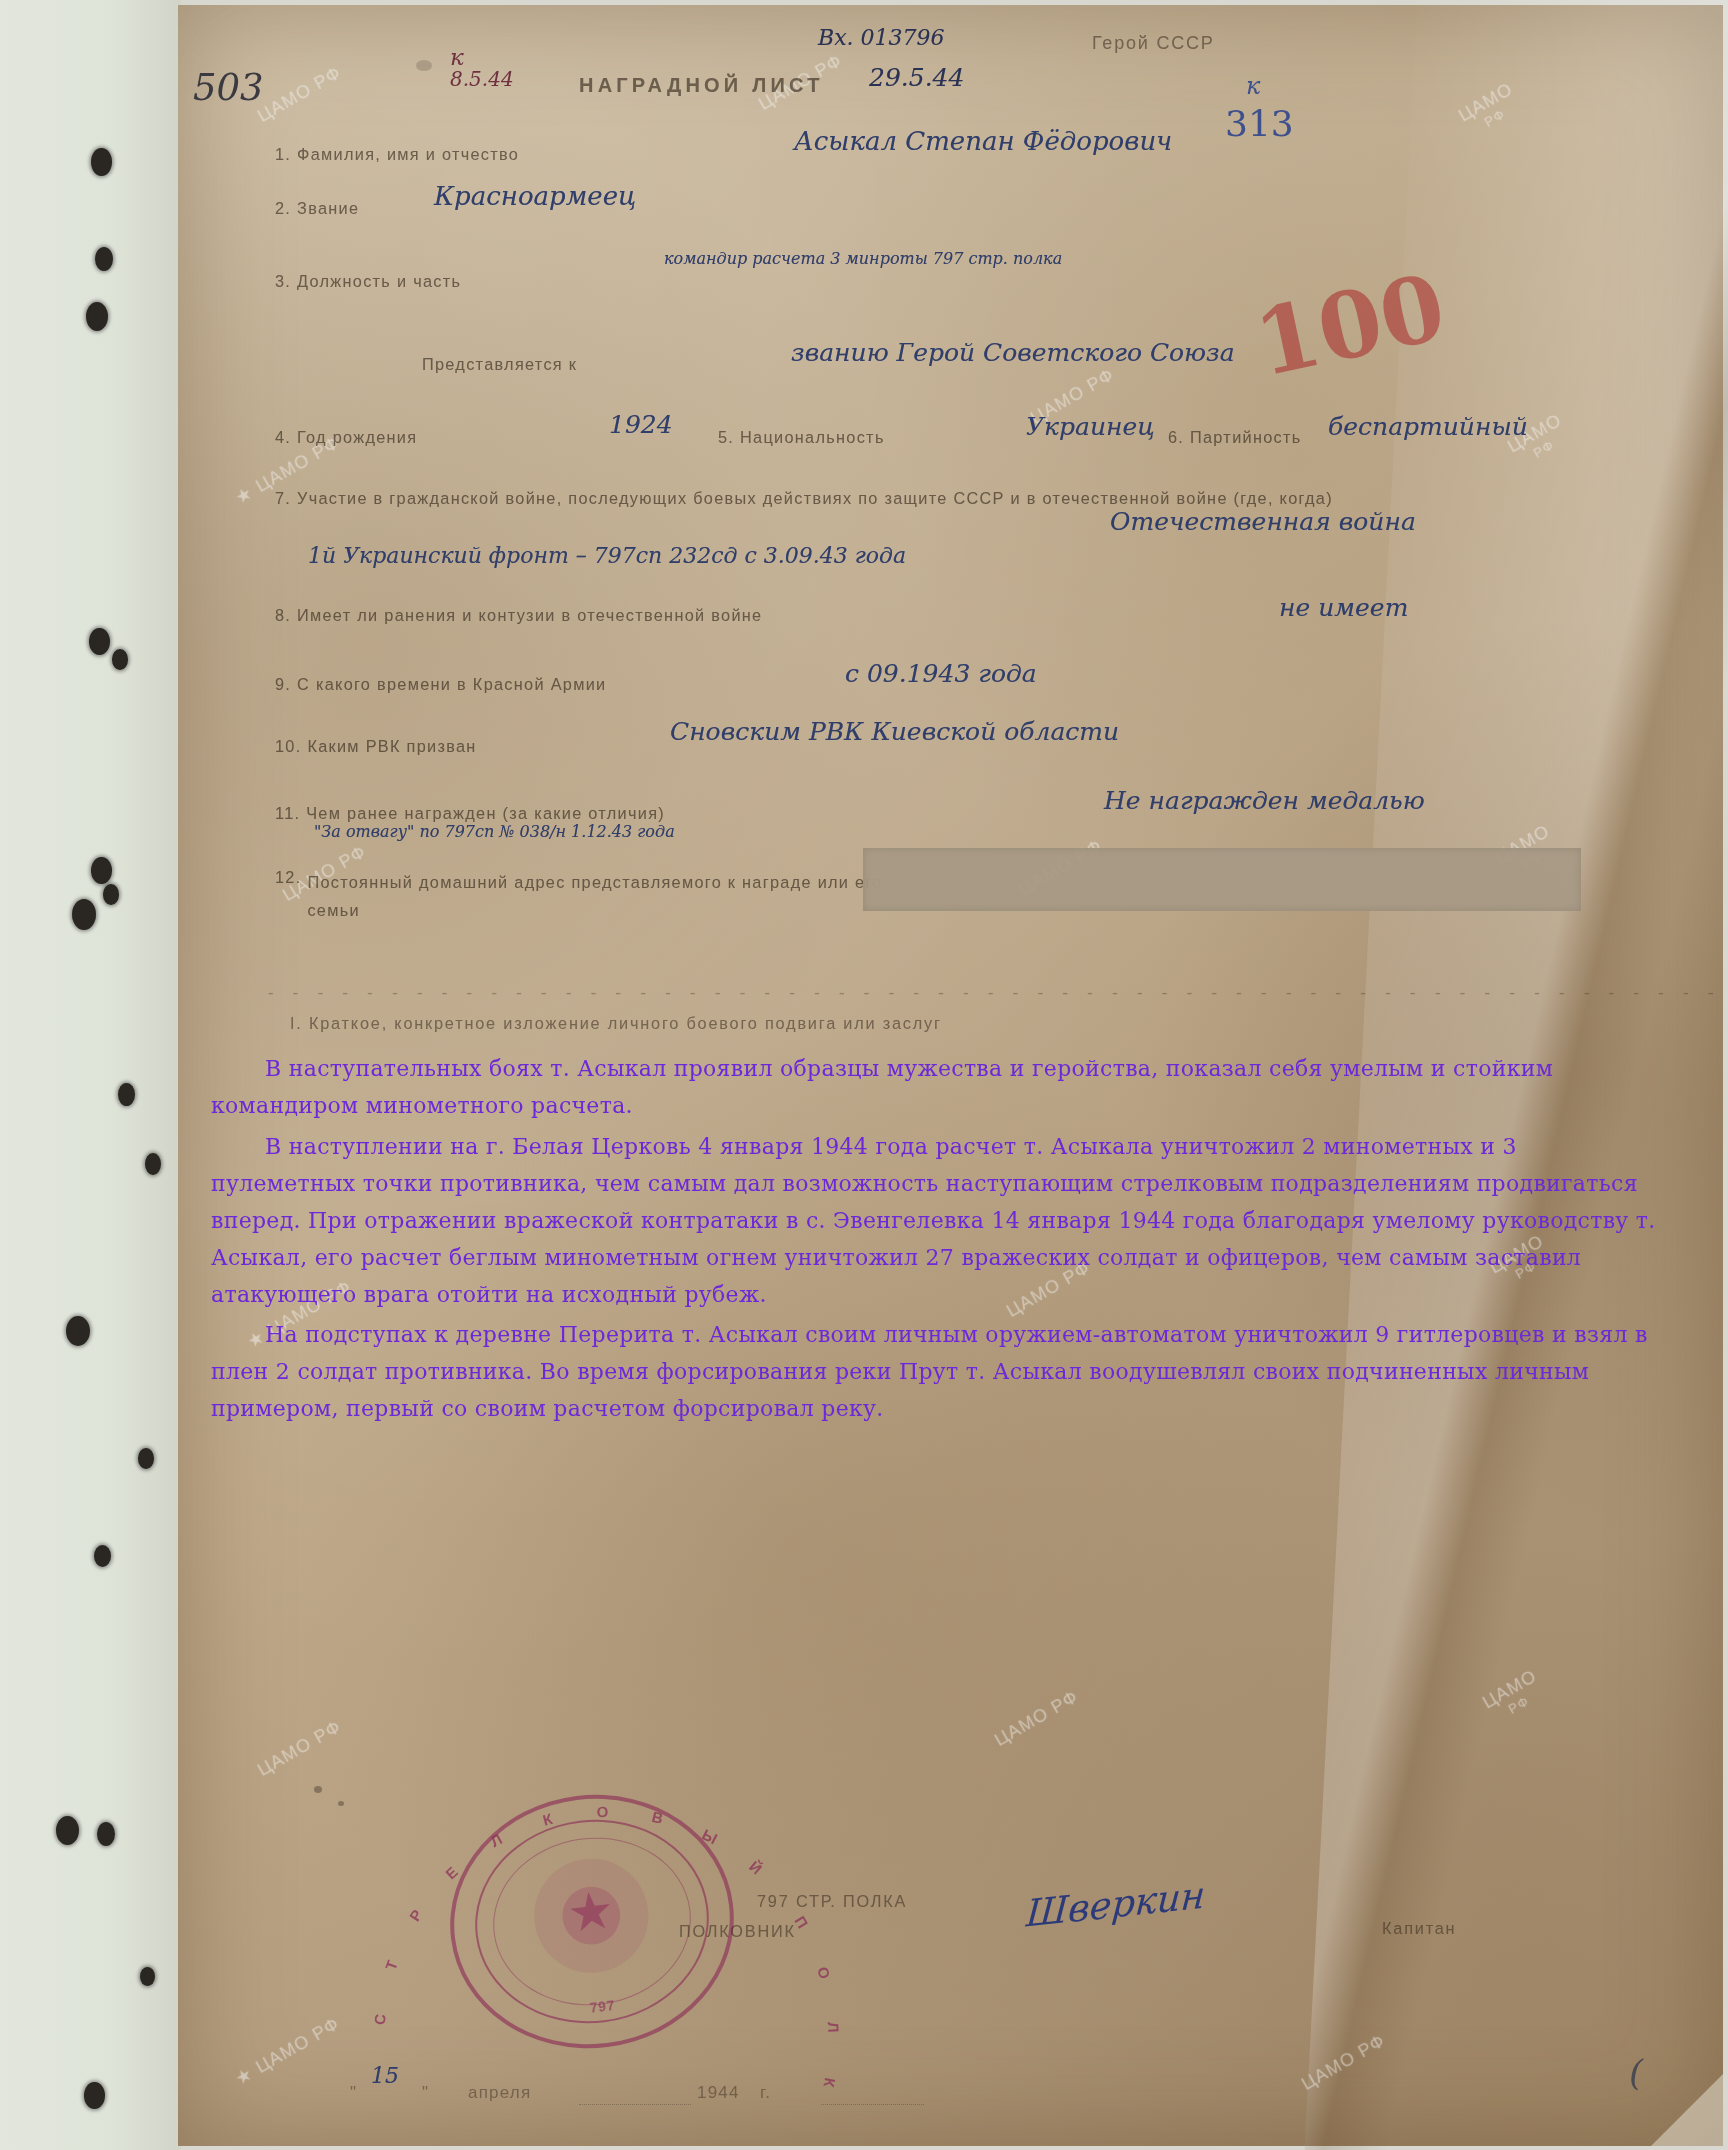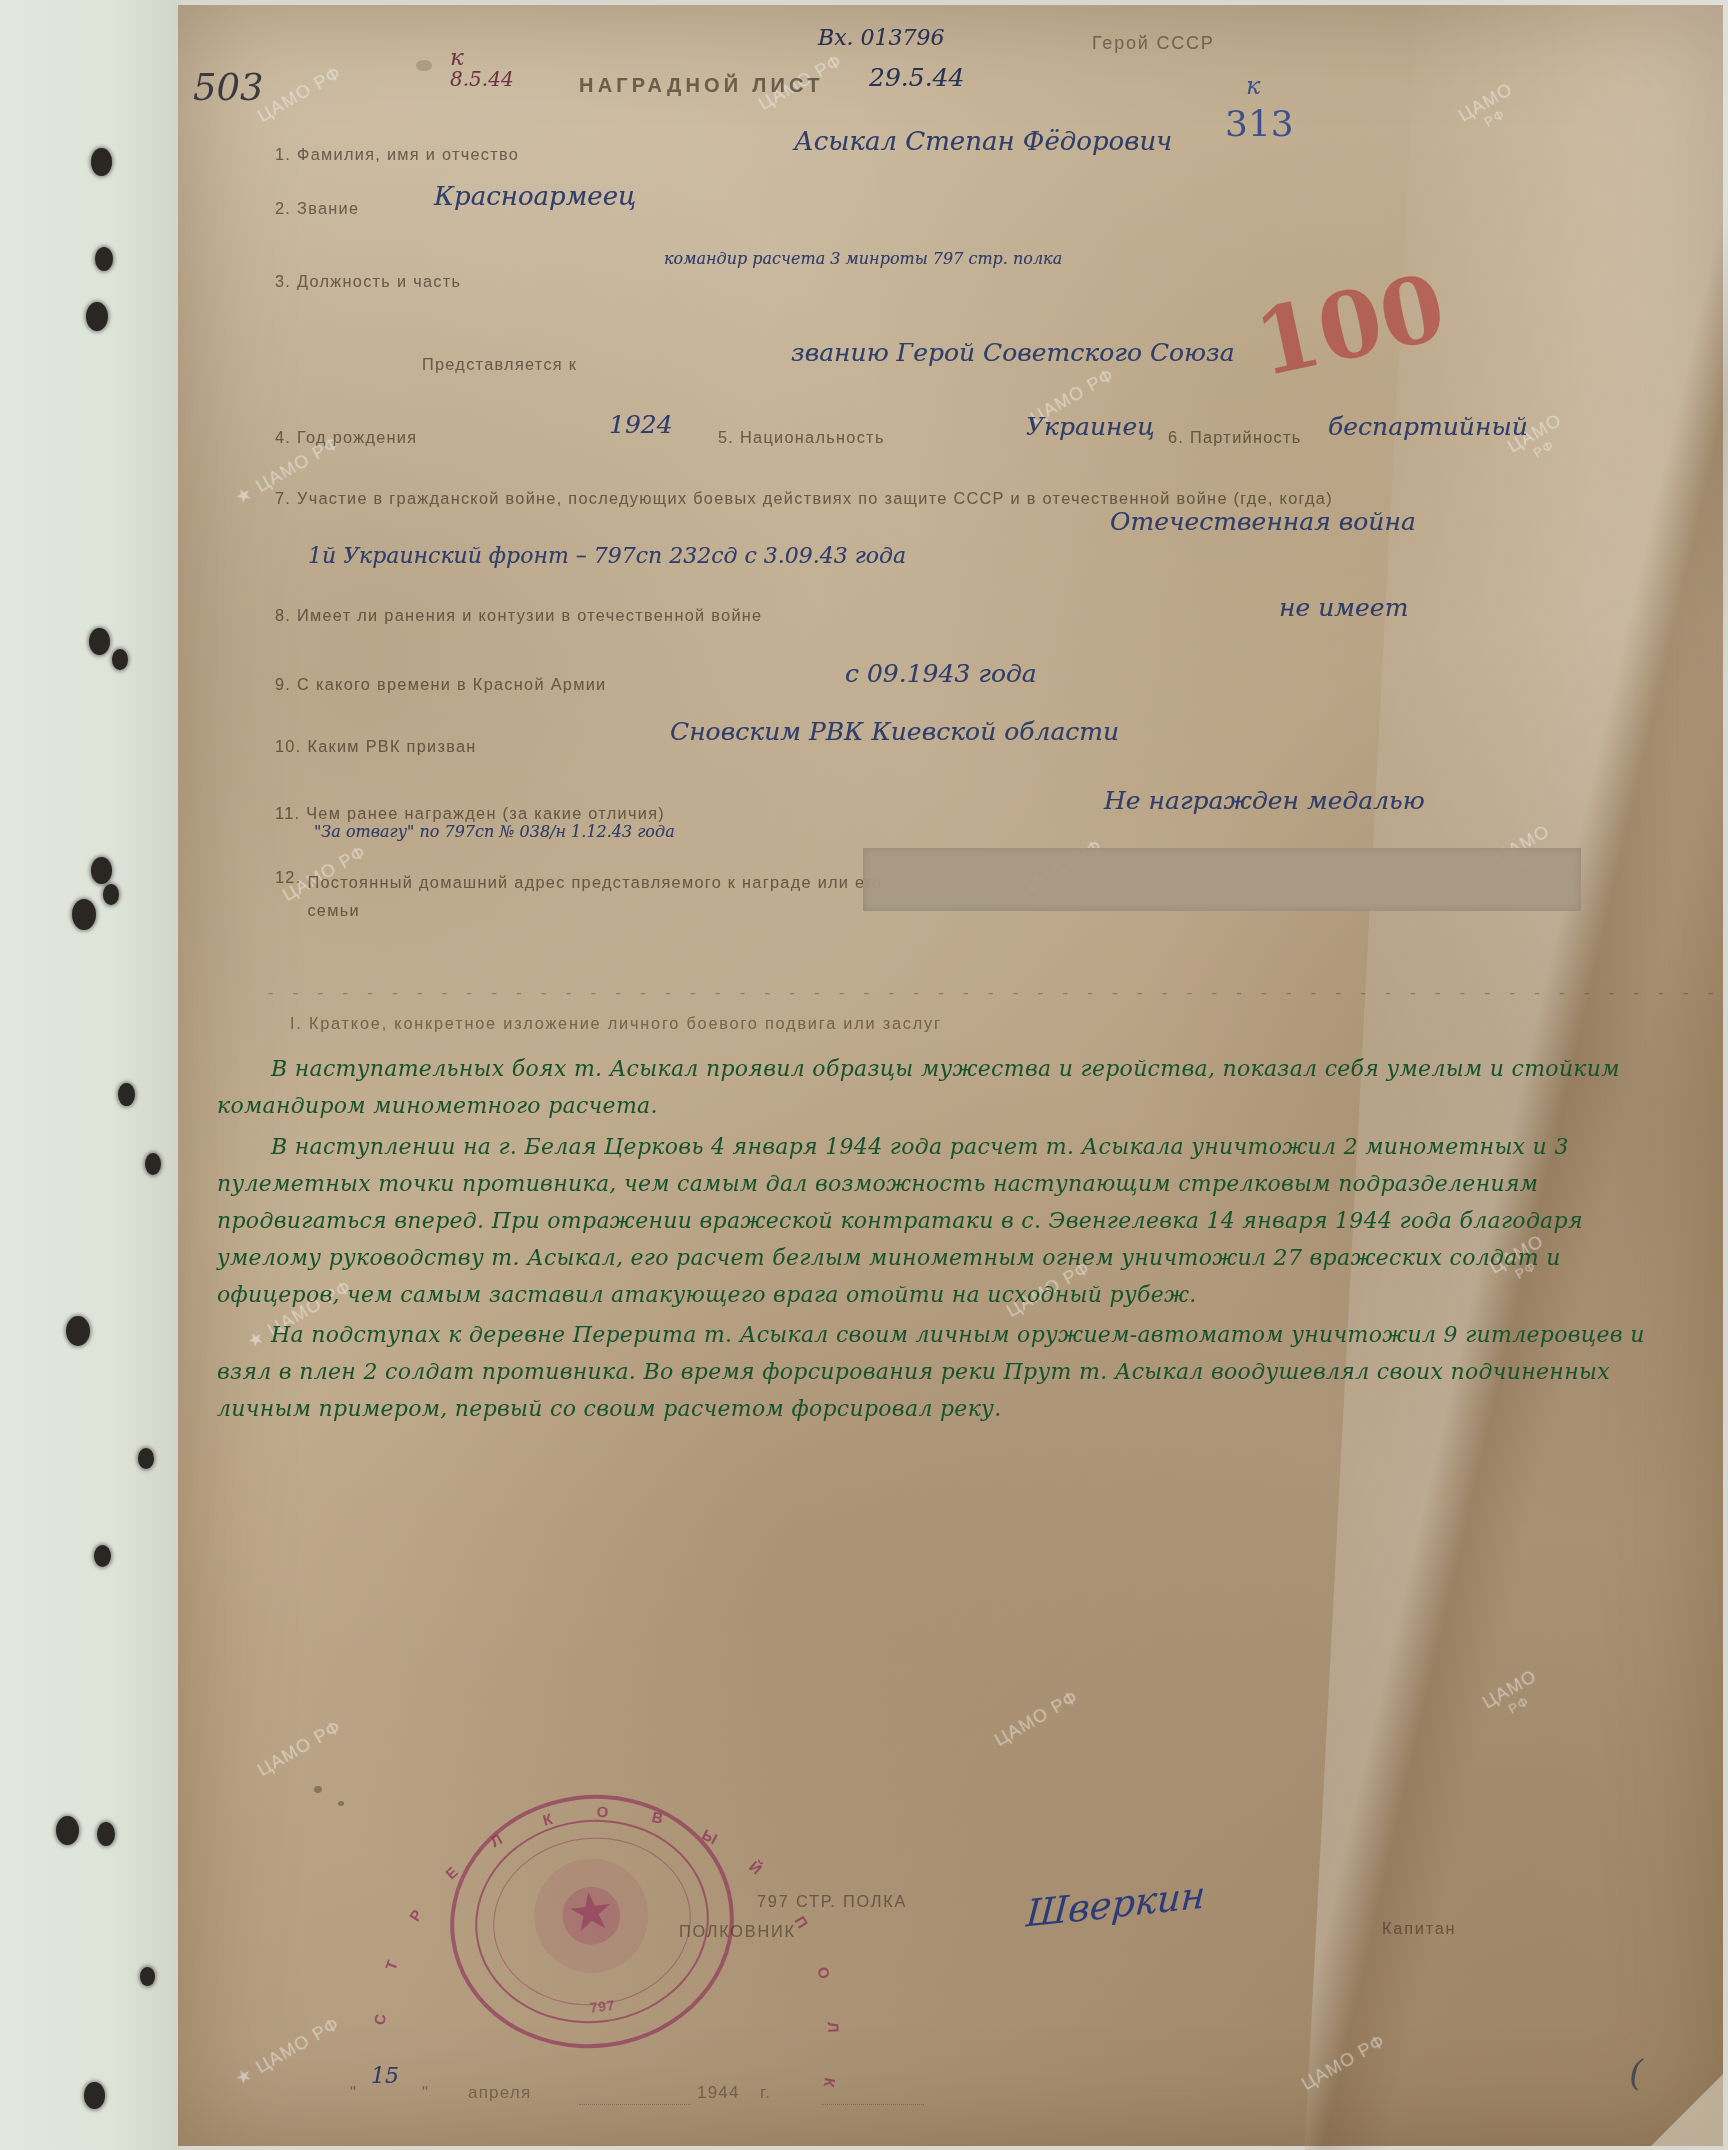--- a/index.html
+++ b/index.html
@@ -106,27 +106,26 @@
   }
   .hand.h1 { font-size: 26px; }
   .hand.h2 { font-size: 25px; }
   .hand.h3 { font-size: 22px; }
   .hand.h4 { font-size: 16px; }
   .hand.dark { color: #2b3354; }
 
   
   .body-hand {
     position: absolute;
-    left: 217px;
+    left: 211px;
     width: 1448px;
     font-family: "DejaVu Serif", serif;
-    font-style: italic;
     font-size: 22px;
     line-height: 37px;
-    color: #14532d;
+    color: #6d28d9;
     letter-spacing: 0.3px;
   }
   .body-hand p { margin: 0 0 3.6px 0; text-indent: 54px; }
 
   
   .red {
     position: absolute;
     font-family: "DejaVu Serif", serif;
     font-style: italic;
     color: #8e3a3f;

